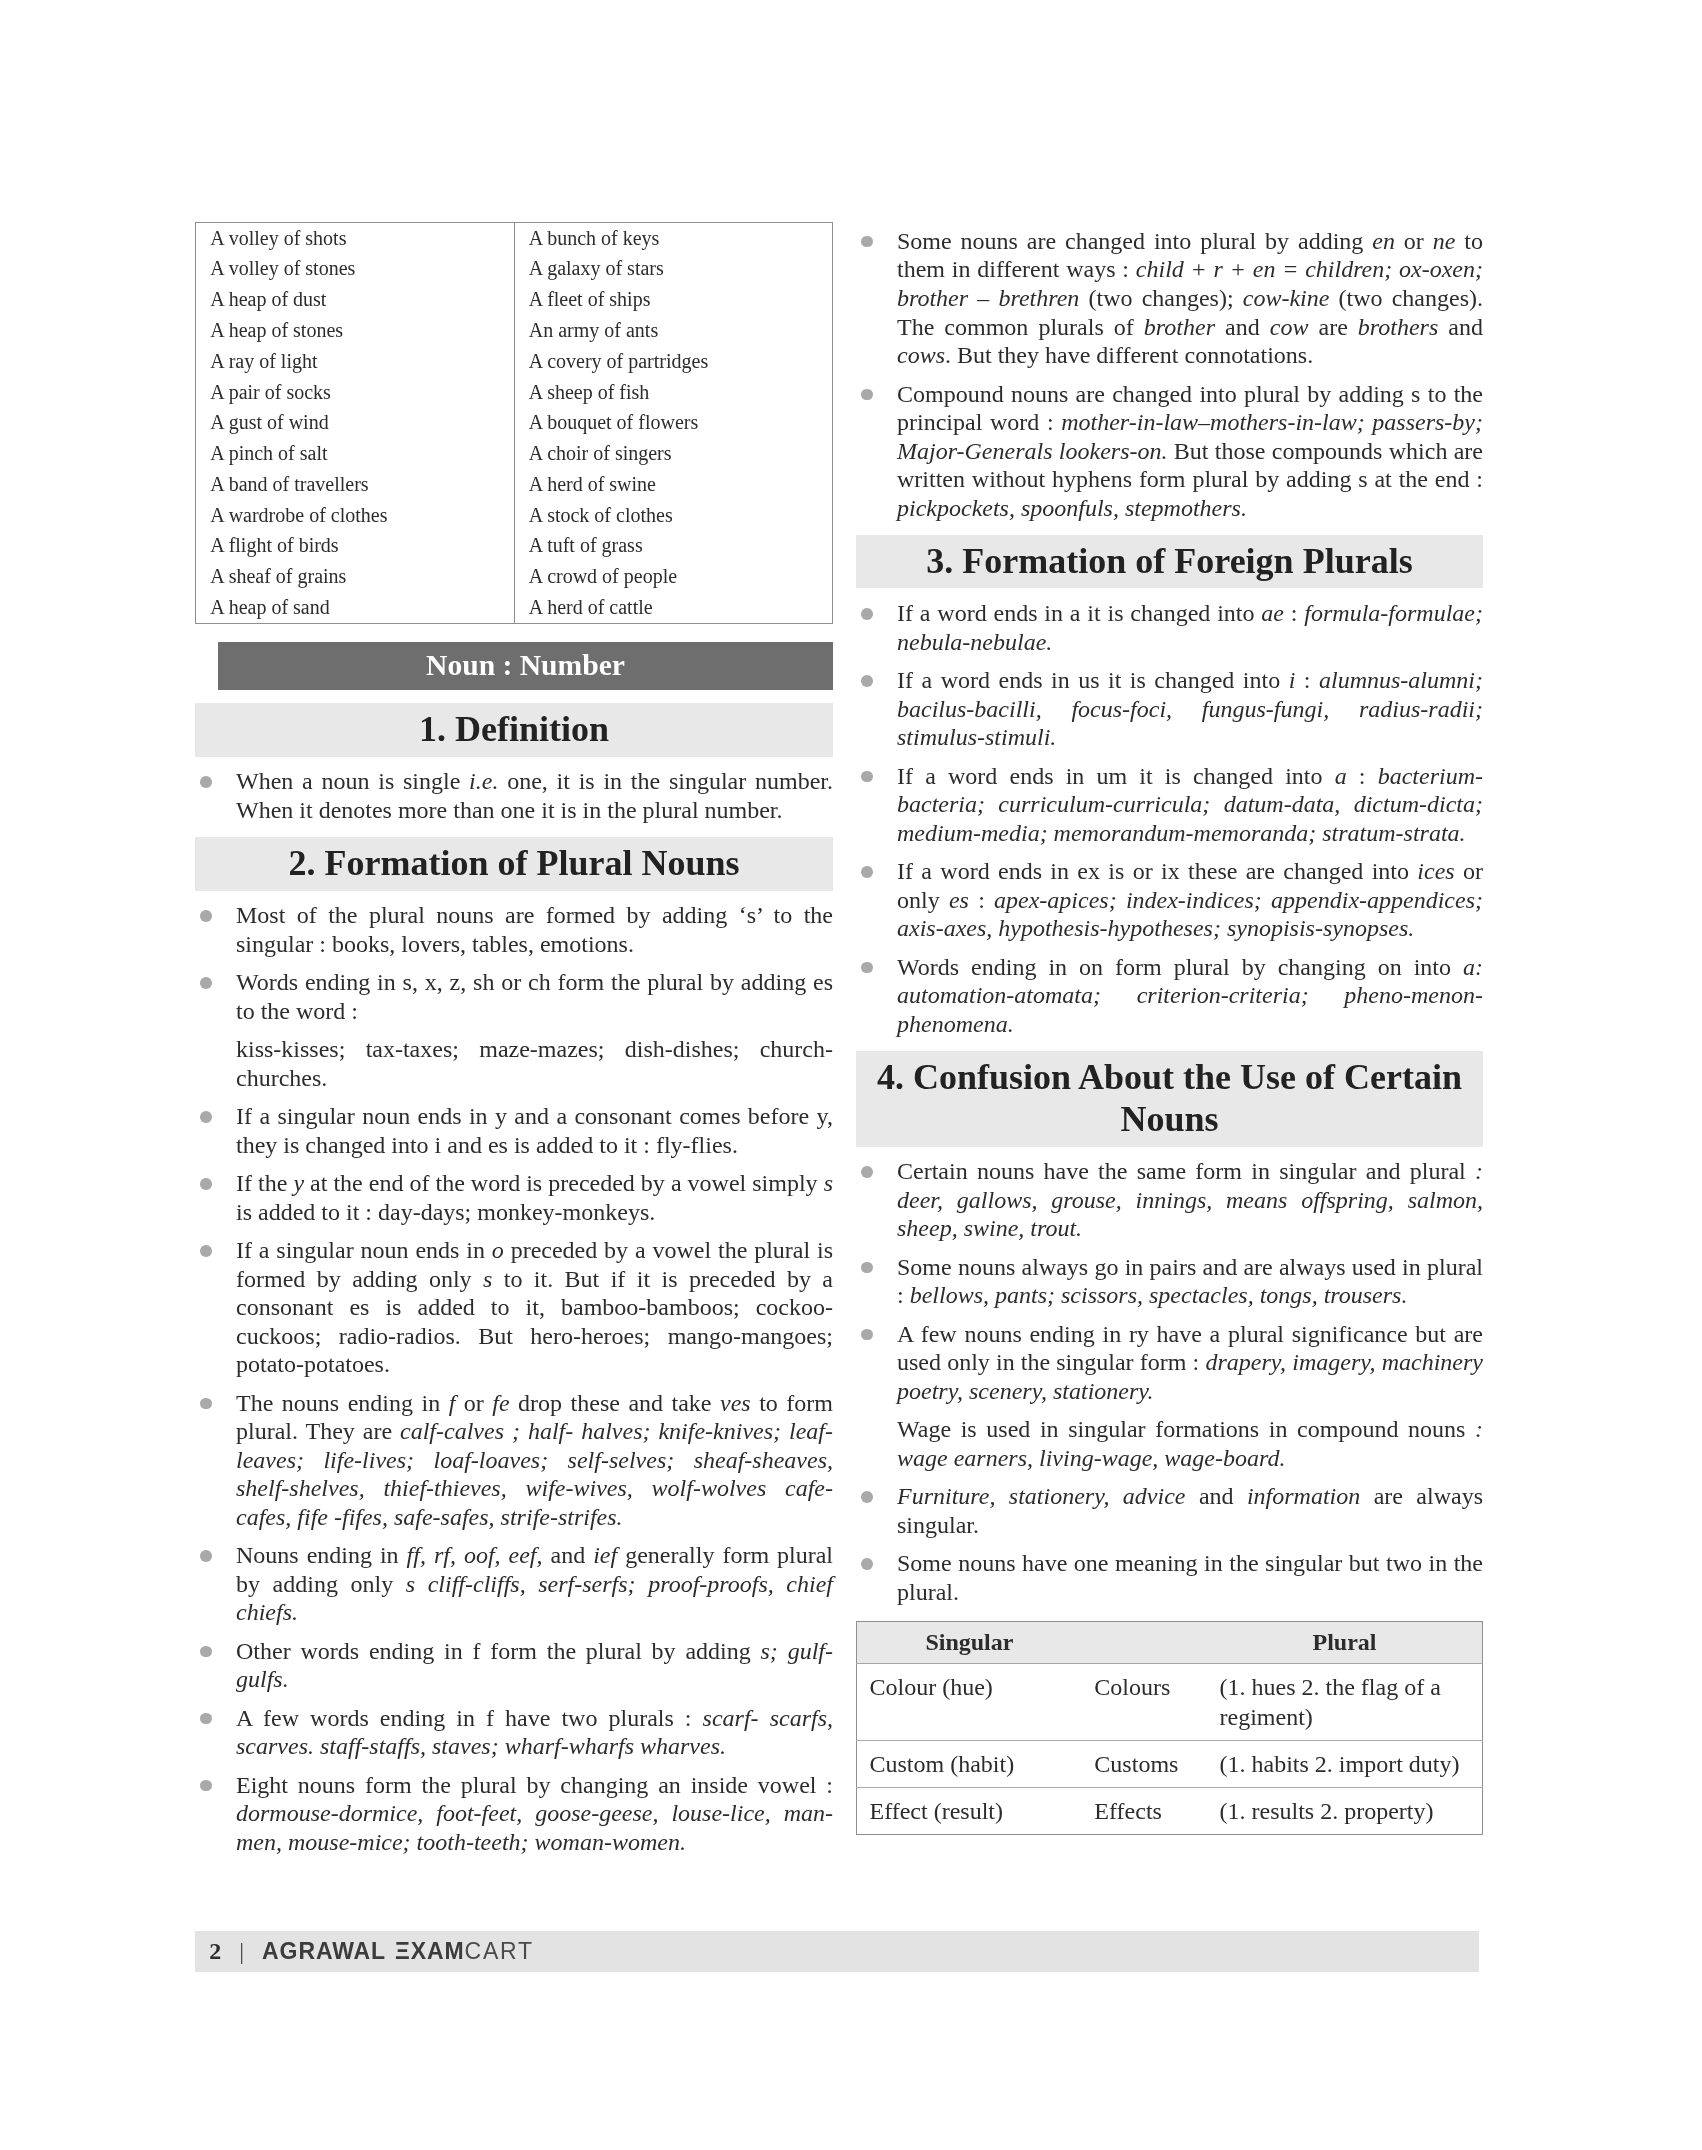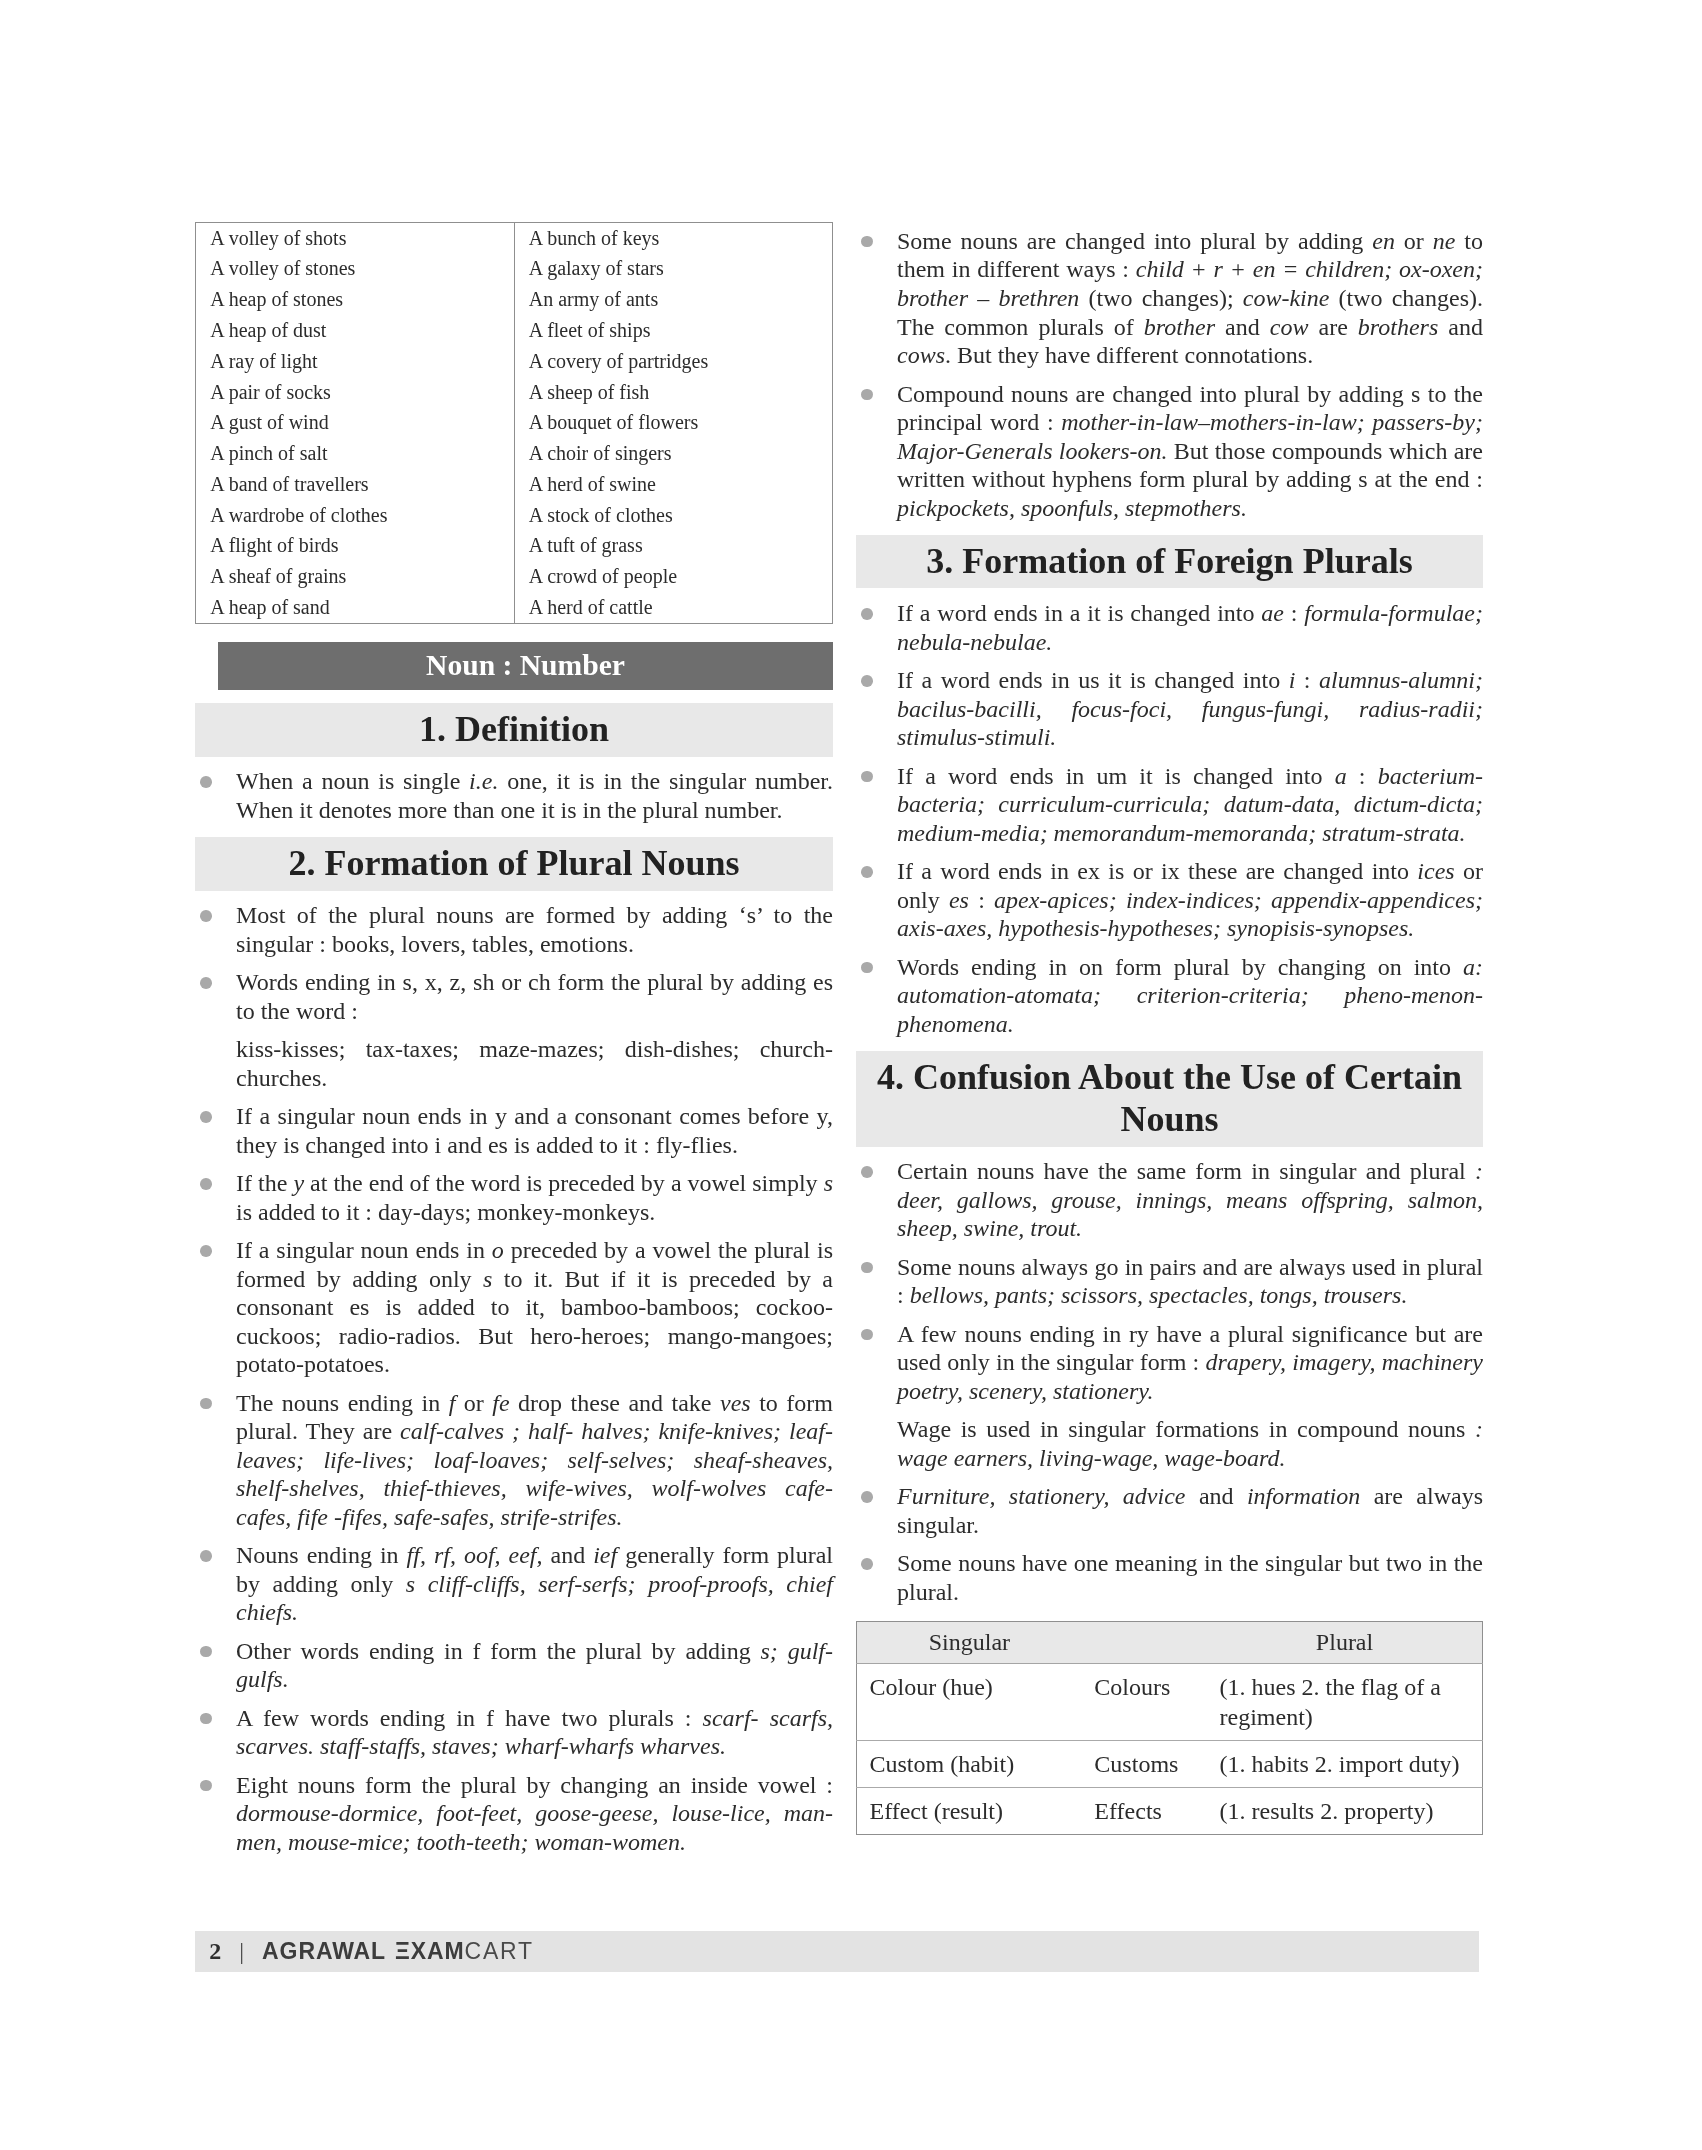--- a/index.html
+++ b/index.html
@@ -30,21 +30,21 @@
   
   .item{position:relative; padding-left:41px; margin:9.9px 0; font-size:24px; line-height:1.19;}
   .item .txt{text-align:justify;}
   .item .dot{position:absolute; left:5.4px; top:9px; width:11.6px; height:11.6px; border-radius:50%;
     background:var(--bullet-dot);}
   .item em{font-style:italic;}
 
   
   table.sp{width:100%; border-collapse:collapse; border:1.8px solid var(--table-border);
     margin-top:14.3px; font-size:24px;}
-  table.sp th{background:var(--section-band-bg); font-weight:normal; text-align:center;
+  table.sp th{background:var(--section-band-bg); font-weight:bold; text-align:center;
     padding:7.2px 5.4px; border-bottom:1.8px solid #a5a5a5;margin-top:8px;}
   table.sp td{padding:8px 9px 8px 12.5px; vertical-align:top; text-align:left; line-height:1.25;}
   table.sp tr.data-row + tr.data-row td{border-top:1.8px solid #aaaaaa;}
 
   
   #footer{position:absolute; left:195px; top:1931px; width:1284px; height:41px;
     background:var(--footer-bg); display:flex; align-items:center;}
   #footer .pgnum{font-weight:bold; font-size:24px; margin-left:14.3px; color:#2e2e2e;}
   #footer .sep{margin:0 18px; font-size:24px; color:#444444;}
   .brand{font-family:"Liberation Sans", sans-serif; font-size:23px; letter-spacing:0.9px;
@@ -64,27 +64,27 @@
           <td class="ct-left">A volley of shots</td>
           <td class="ct-right">A bunch of keys</td>
         </tr>
 
         <tr>
           <td class="ct-left">A volley of stones</td>
           <td class="ct-right">A galaxy of stars</td>
         </tr>
 
         <tr>
+          <td class="ct-left">A heap of dust</td>
+          <td class="ct-right">A fleet of ships</td>
+        </tr>
+
+        <tr>
           <td class="ct-left">A heap of stones</td>
           <td class="ct-right">An army of ants</td>
-        </tr>
-
-        <tr>
-          <td class="ct-left">A heap of dust</td>
-          <td class="ct-right">A fleet of ships</td>
         </tr>
 
         <tr>
           <td class="ct-left">A ray of light</td>
           <td class="ct-right">A covery of partridges</td>
         </tr>
 
         <tr>
           <td class="ct-left">A pair of socks</td>
           <td class="ct-right">A sheep of fish</td>

